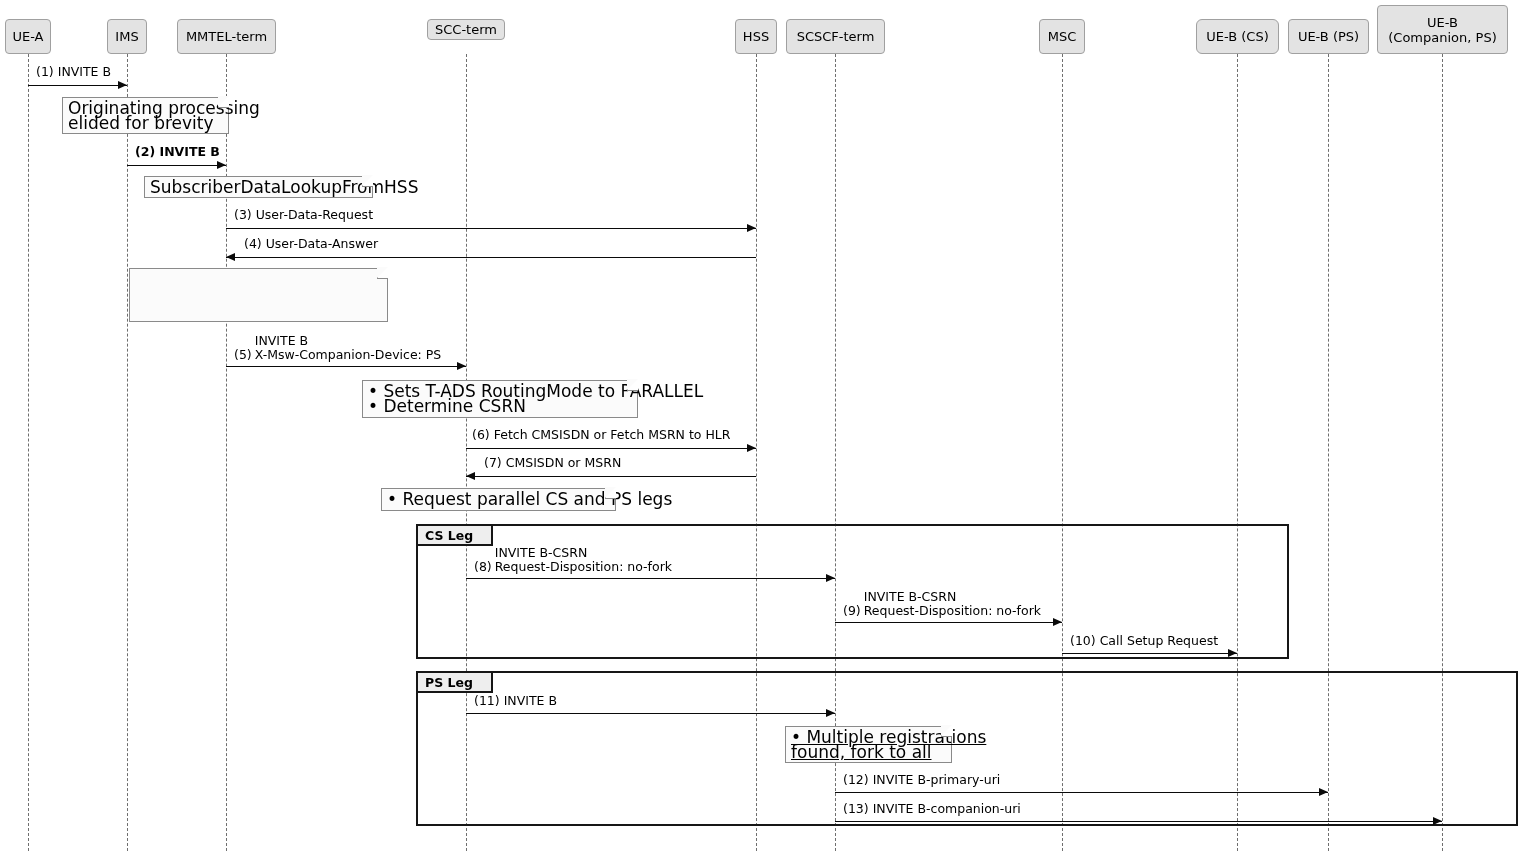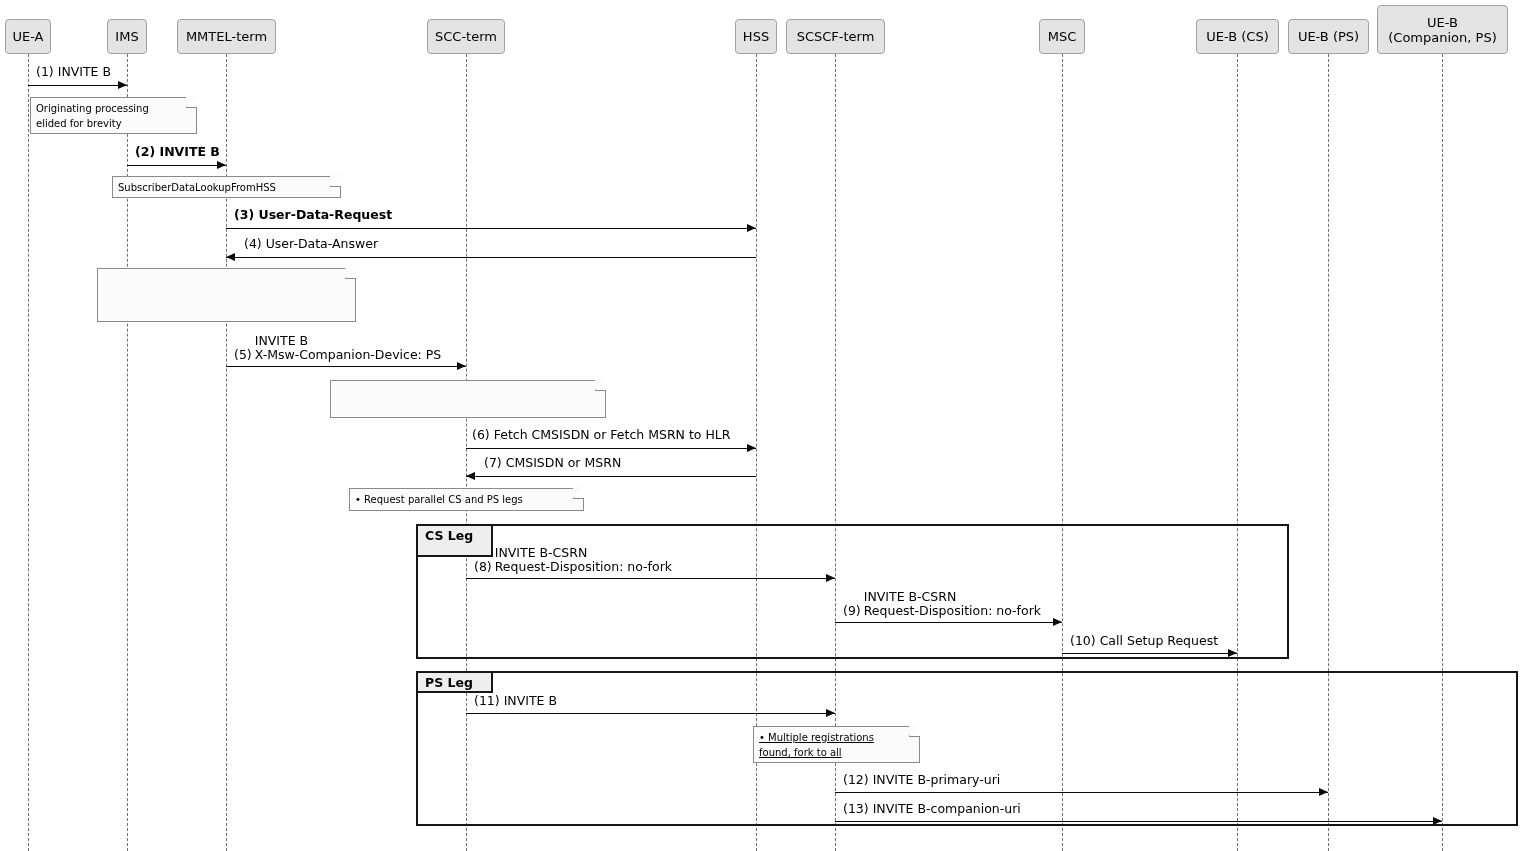--- a/index.html
+++ b/index.html
@@ -85,24 +85,25 @@
     flex-direction: column;
     line-height: 14px;
   }
   
   .note {
     position: absolute;
     box-sizing: border-box;
     background: #FBFBFB;
     border: 1px solid #8A8A8A;
     color: #000000;
-    font-size: 10px;
+    font-size: 17px;
     line-height: 15px;
     padding: 3px 6px 14px 5px;
     white-space: pre;
+    margin-left: 32px;
   }
   .note .dogear {
     position: absolute;
     top: -1px;
     right: -1px;
     width: 10px;
     height: 10px;
     background: #ffffff;
     border-left: 1px solid #8A8A8A;
     border-bottom: 1px solid #8A8A8A;
@@ -152,35 +153,35 @@
       <div class="lifeline" style="left: 756px; top: 54px; height: 797px;"></div>
       <div class="lifeline" style="left: 835px; top: 54px; height: 797px;"></div>
       <div class="lifeline" style="left: 1062px; top: 54px; height: 797px;"></div>
       <div class="lifeline" style="left: 1237px; top: 54px; height: 797px;"></div>
       <div class="lifeline" style="left: 1328px; top: 54px; height: 797px;"></div>
       <div class="lifeline" style="left: 1442px; top: 54px; height: 797px;"></div>
     </div>
 
   <div id="groups">
       <div class="group" style="left: 416px; top: 524px; width: 873px; height: 135px;"></div>
-      <div class="group-label" style="left: 418px; top: 526px; height: 31px;"><span>CS Leg</span></div>
+      <div class="group-label" style="left: 418px; top: 526px; height: 20px;"><span>CS Leg</span></div>
       <div class="group" style="left: 416px; top: 671px; width: 1102px; height: 155px;"></div>
       <div class="group-label" style="left: 418px; top: 673px; height: 20px;"><span>PS Leg</span></div>
     </div>
 
   <div id="messages">
       <div class="msg-line" style="left: 28px; top: 85px; width: 99px;"></div>
       <div class="arrowhead right" style="top: 81px; left: 118px;"></div>
       <div class="msg-label" style="left: 36px; top: 65px;"><span class="seq">(1)</span><span> INVITE B</span></div>
       <div class="msg-line" style="left: 127px; top: 165px; width: 99px;"></div>
       <div class="arrowhead right" style="top: 161px; left: 217px;"></div>
       <div class="msg-label" style="left: 135px; top: 145px; font-weight: bold;"><span class="seq">(2)</span><span> INVITE B</span></div>
       <div class="msg-line" style="left: 226px; top: 228px; width: 530px;"></div>
       <div class="arrowhead right" style="top: 224px; left: 747px;"></div>
-      <div class="msg-label" style="left: 234px; top: 208px; font-weight: bold;"><span class="seq">(3)</span><span> User-Data-Request</span></div>
+      <div class="msg-label" style="left: 234px; top: 208px;"><span class="seq">(3)</span><span> User-Data-Request</span></div>
       <div class="msg-line" style="left: 226px; top: 257px; width: 530px;"></div>
       <div class="arrowhead left" style="top: 253px; left: 226px;"></div>
       <div class="msg-label" style="left: 244px; top: 237px;"><span class="seq">(4)</span><span> User-Data-Answer</span></div>
       <div class="msg-line" style="left: 226px; top: 366px; width: 240px;"></div>
       <div class="arrowhead right" style="top: 362px; left: 457px;"></div>
       <div class="msg-label-2" style="left: 234px; top: 334px;"><span class="seq">(5)</span><div class="stack"><span>INVITE B</span><span class="ital">X-Msw-Companion-Device: PS</span></div></div>
       <div class="msg-line" style="left: 466px; top: 448px; width: 290px;"></div>
       <div class="arrowhead right" style="top: 444px; left: 747px;"></div>
       <div class="msg-label" style="left: 472px; top: 428px;"><span class="seq">(6)</span><span> Fetch CMSISDN or Fetch MSRN to HLR</span></div>
       <div class="msg-line" style="left: 466px; top: 476px; width: 290px;"></div>
@@ -204,33 +205,34 @@
       <div class="msg-line" style="left: 835px; top: 821px; width: 607px;"></div>
       <div class="arrowhead right" style="top: 817px; left: 1433px;"></div>
       <div class="msg-label" style="left: 843px; top: 802px;"><span class="seq">(13)</span><span> INVITE B-companion-uri</span></div>
     </div>
 
   <div id="notes">
       <div class="note" style="left: 30px; top: 97px; width: 167px; height: 37px;"><span>Originating processing
 elided for brevity</span><span class="dogear"></span></div>
       <div class="note" style="left: 112px; top: 176px; width: 229px; height: 22px;"><span>SubscriberDataLookupFromHSS</span><span class="dogear"></span></div>
       <div class="note" style="left: 97px; top: 268px; width: 259px; height: 54px;"><span class="dogear"></span></div>
-      <div class="note" style="left: 330px; top: 380px; width: 276px; height: 38px;"><span class="dogear"></span></div>
+      <div class="note" style="left: 330px; top: 380px; width: 276px; height: 38px;"><span>• Sets T-ADS RoutingMode to PARALLEL
+• Determine CSRN</span><span class="dogear"></span></div>
       <div class="note" style="left: 349px; top: 488px; width: 235px; height: 23px;"><span>• Request parallel CS and PS legs</span><span class="dogear"></span></div>
       <div class="note" style="left: 753px; top: 726px; width: 167px; height: 37px; text-decoration: underline;"><span>• Multiple registrations
 found, fork to all</span><span class="dogear"></span></div>
     </div>
 
   <div id="participants">
       <div class="participant" style="left: 5px; top: 19px; width: 46px; height: 35px; text-align: right;"><span>UE-A</span></div>
       <div class="participant" style="left: 107px; top: 19px; width: 40px; height: 35px;"><span>IMS</span></div>
       <div class="participant" style="left: 177px; top: 19px; width: 99px; height: 35px;"><span>MMTEL-term</span></div>
-      <div class="participant" style="left: 427px; top: 19px; width: 78px; height: 35px;"><span>SCC-term</span></div>
+      <div class="participant" style="left: 427px; top: 19px; width: 78px; height: 21px;"><span>SCC-term</span></div>
       <div class="participant" style="left: 735px; top: 19px; width: 42px; height: 35px;"><span>HSS</span></div>
       <div class="participant" style="left: 786px; top: 19px; width: 99px; height: 35px;"><span>SCSCF-term</span></div>
       <div class="participant" style="left: 1039px; top: 19px; width: 46px; height: 35px;"><span>MSC</span></div>
-      <div class="participant" style="left: 1196px; top: 19px; width: 83px; height: 35px;"><span>UE-B (CS)</span></div>
+      <div class="participant" style="left: 1196px; top: 19px; width: 83px; height: 35px; border-radius: 6px;"><span>UE-B (CS)</span></div>
       <div class="participant" style="left: 1288px; top: 19px; width: 81px; height: 35px;"><span>UE-B (PS)</span></div>
       <div class="participant" style="left: 1377px; top: 5px; width: 131px; height: 49px;"><span>UE-B
 (Companion, PS)</span></div>
     </div>
 
 </div>
 
 </body></html>

